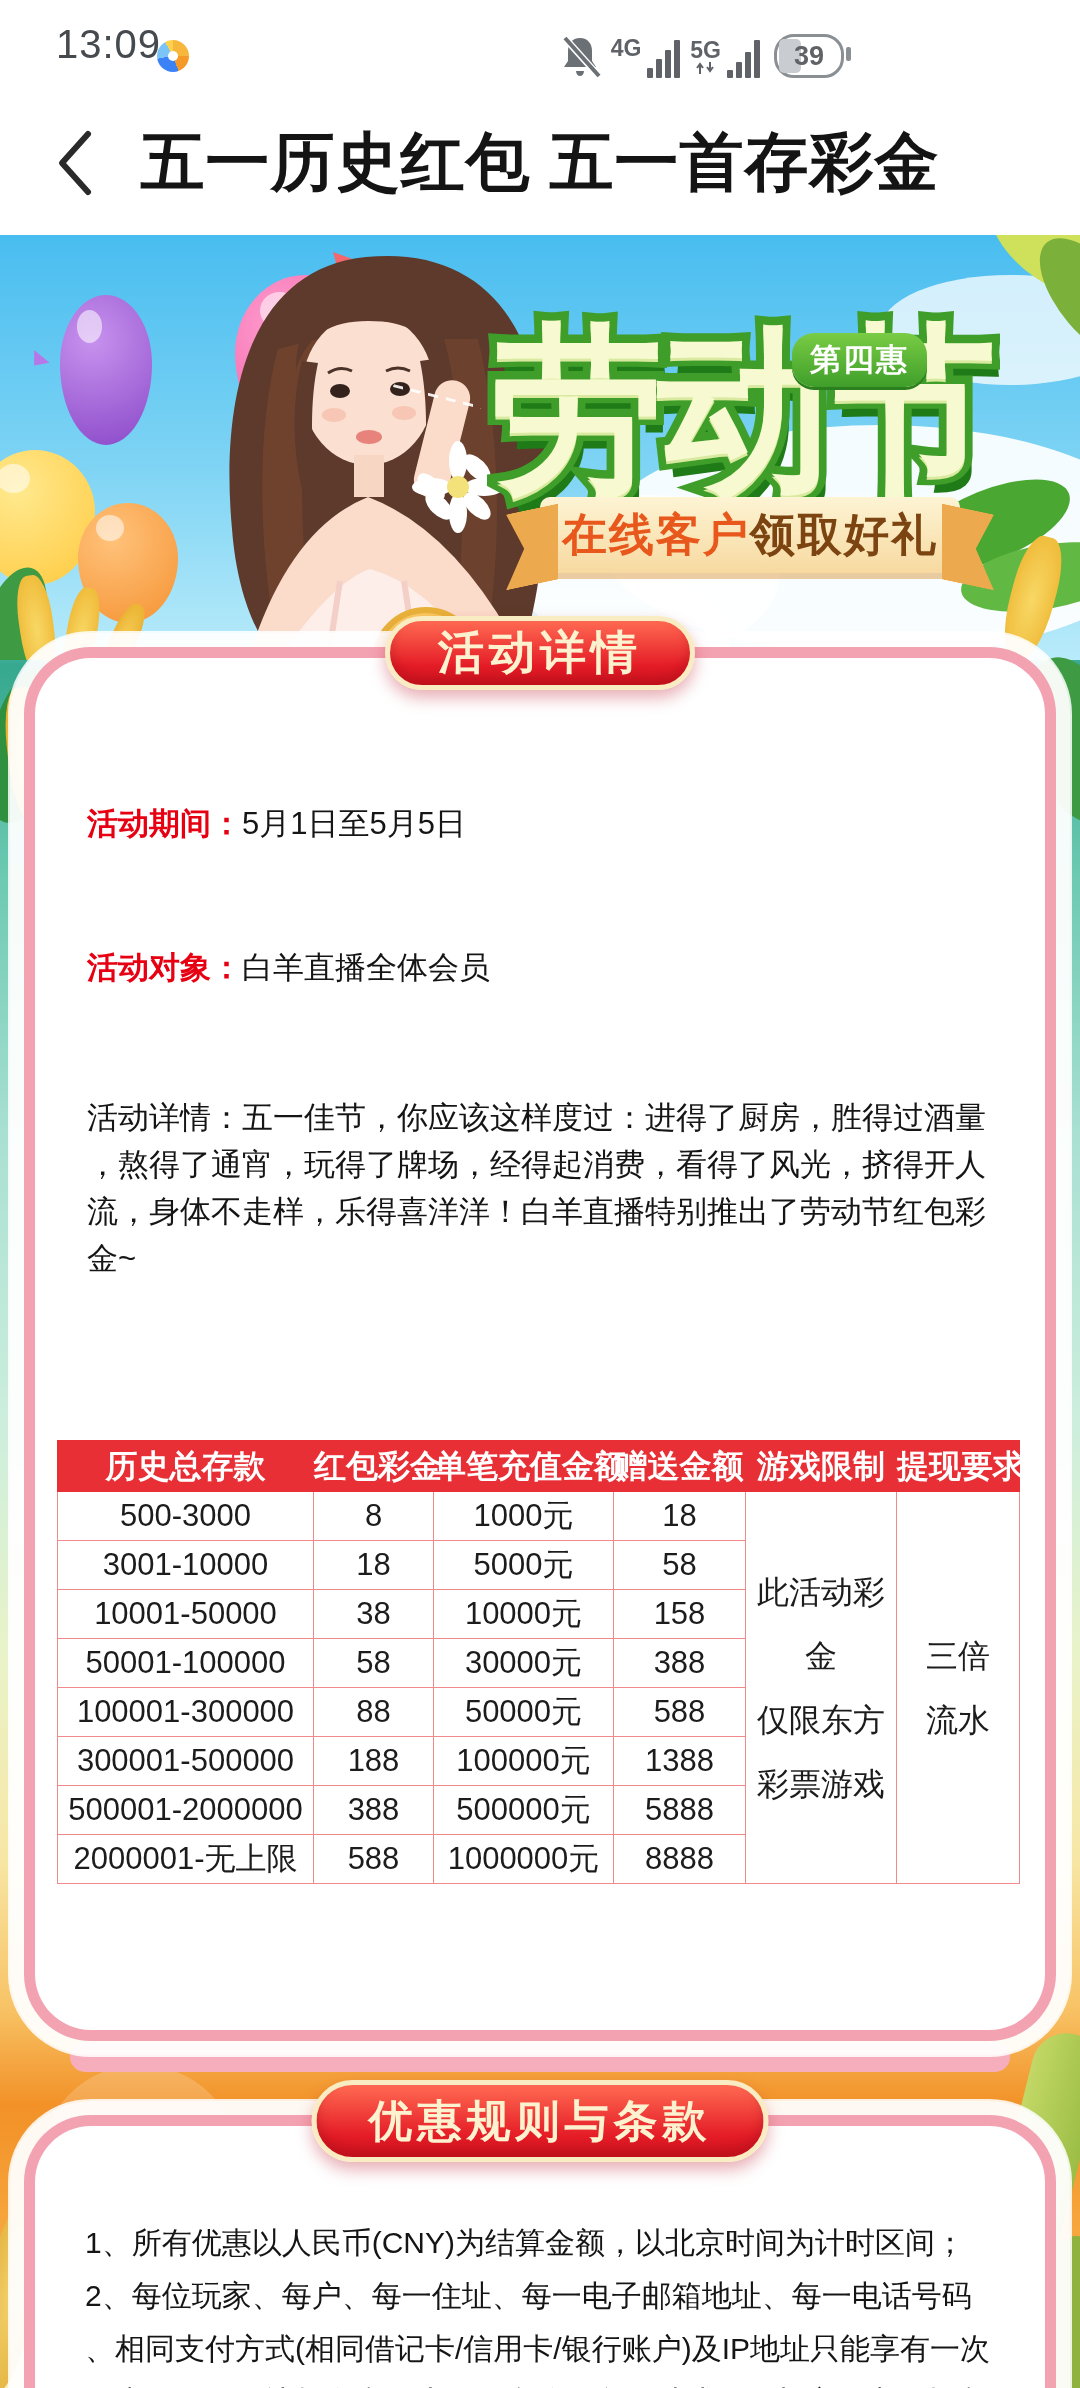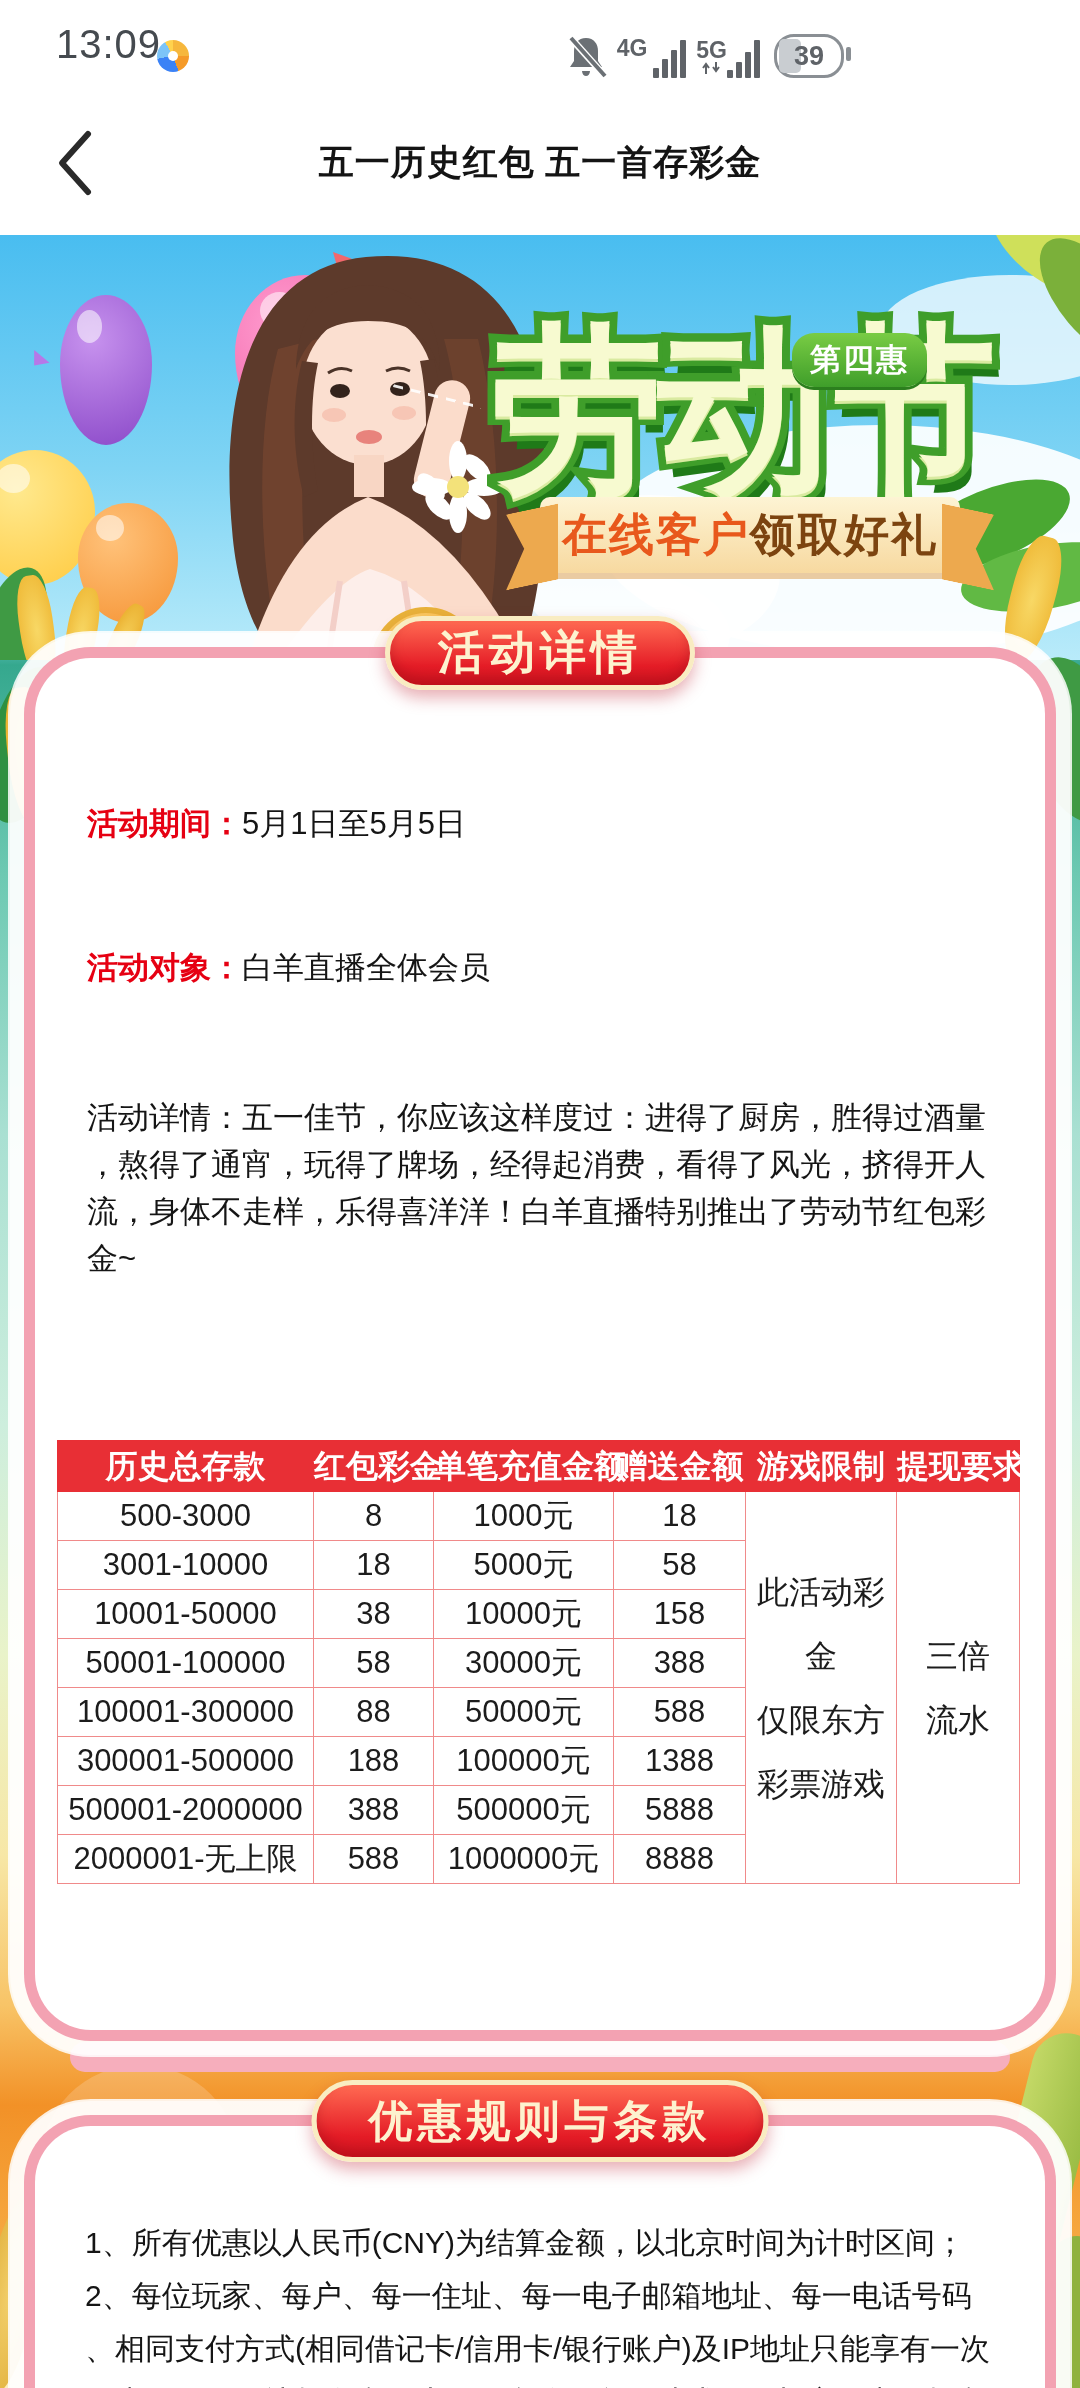--- a/index.html
+++ b/index.html
@@ -20,21 +20,21 @@
   .battery{position:relative;width:64px;height:38px;border:3px solid #8a8f94;border-radius:20px;margin-left:4px;}
   .battery .lvl{position:absolute;left:2px;top:2px;bottom:2px;width:34%;background:#c9cdd1;border-radius:5px;}
   .battery .num{position:absolute;inset:0;display:flex;align-items:center;justify-content:center;
     font-size:27px;font-weight:700;color:#5f6368;}
   .battery::after{content:"";position:absolute;right:-10px;top:10px;width:5px;height:14px;background:#8a8f94;border-radius:2px;}
 
   
   .navbar{position:absolute;left:0;top:90px;width:1080px;height:145px;background:#fff;z-index:30;}
   .back{position:absolute;left:52px;top:28px;width:70px;height:90px;display:flex;align-items:center;}
   .nav-title{position:absolute;left:0;right:0;top:0;height:145px;display:flex;align-items:center;justify-content:center;
-    font-size:35px;font-weight:700;color:#141414;letter-spacing:1px;}
+    font-size:64px;font-weight:700;color:#141414;letter-spacing:1px;}
 
   
   .artbg{position:absolute;left:0;top:235px;width:1080px;height:2153px;z-index:0;
     background:linear-gradient(180deg,#4db3e8 0px,#8fd9f2 380px,#35a88e 430px,#6cc9b2 640px,
       #a9e0d2 900px,#cdeedd 1190px,#e9f3c9 1420px,#f7e7a6 1620px,#f8c467 1770px,
       #f29127 1870px,#f6a73e 2000px,#f8d88e 2090px,#fdeebb 2153px);}
   .banner{position:absolute;left:0;top:0;width:1080px;height:425px;overflow:hidden;
     background:linear-gradient(180deg,#49bdf0 0%,#7fd4f4 55%,#b9ebfa 100%);}
   .cloud{position:absolute;background:#fff;border-radius:50%;opacity:.92;}
   .balloon{position:absolute;border-radius:50% 50% 50% 50%/46% 46% 54% 54%;}
@@ -107,21 +107,21 @@
       </svg>
       <div style="display:flex;align-items:flex-end;gap:6px;">
         <span class="sigtext" style="margin-bottom:18px;">4G</span>
         <span class="bars">
             <i style="height:10px"></i>
             <i style="height:19px"></i>
             <i style="height:28px"></i>
             <i style="height:38px"></i>
           </span>
       </div>
-      <div style="display:flex;align-items:flex-end;">
+      <div style="display:flex;align-items:flex-end;gap:6px;">
         <span style="display:flex;flex-direction:column;align-items:center;margin-bottom:4px;">
           <span class="sigtext">5G</span>
           <svg width="22" height="12" viewBox="0 0 22 12">
               <path d="M5 12V3M2 6l3-4 3 4" stroke="#5f6368" stroke-width="2" fill="none"></path>
               <path d="M15 0v9m-3-4 3 4 3-4" stroke="#5f6368" stroke-width="2" fill="none"></path>
             </svg>
         </span>
         <span class="bars">
             <i style="height:8px"></i>
             <i style="height:16px"></i>

